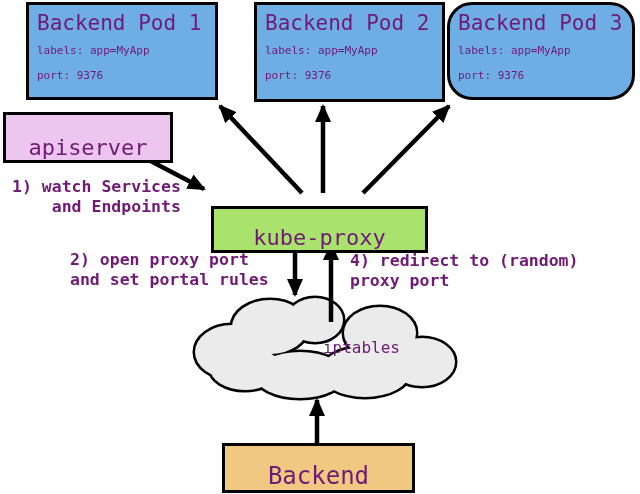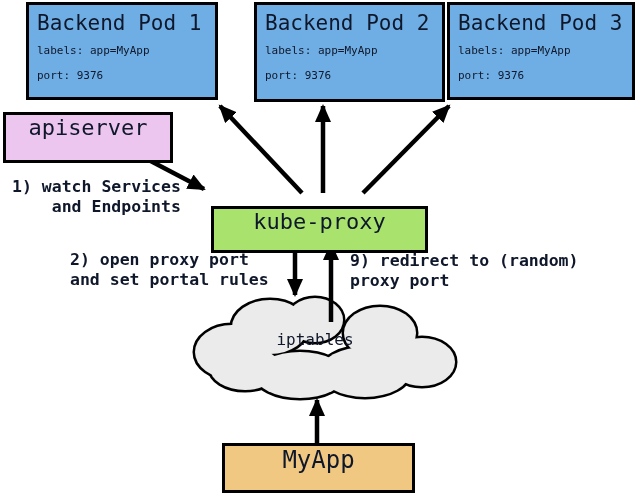--- a/index.html
+++ b/index.html
@@ -1,42 +1,42 @@
 <!DOCTYPE html>
 <html><head>
 <meta charset="utf-8">
 <style>
   html,body{margin:0;padding:0;background:#fff;}
   #canvas{
     position:relative;width:640px;height:494px;background:#ffffff;overflow:hidden;
-    font-family:"DejaVu Sans Mono","Liberation Mono",monospace;color:#0f172a;
+    font-family:"DejaVu Sans Mono","Liberation Mono",monospace;color:#701a75;
   }
   #layer-svg{position:absolute;left:0;top:0;width:640px;height:494px;}
   .box{position:absolute;border:3px solid #000;box-sizing:border-box;}
   .pod{background:#6FAEE4;padding:3px 8px 0 8px;}
   .pod-title{font-size:21px;line-height:30px;white-space:nowrap;}
   .pod-line{font-size:11px;line-height:25px;white-space:nowrap;}
-  .big-label{display:flex;align-items:flex-start;justify-content:center;font-size:22px;}
+  .big-label{display:flex;align-items:flex-end;justify-content:center;font-size:22px;}
   #apiserver{left:3px;top:112px;width:170px;height:51px;background:#EDC6F0;}
   #kubeproxy{left:211px;top:206px;width:217px;height:47px;background:#A9E36E;border-width:3px;}
   #client{left:222px;top:443px;width:193px;height:50px;background:#F0C882;font-size:24px;}
   #pod1{left:26px;top:2px;width:192px;height:98px;}
   #pod2{left:254px;top:2px;width:191px;height:100px;}
-  #pod3{left:447px;top:2px;width:188px;height:98px;}
+  #pod3{left:447px;top:2px;width:188px;height:98px;border-radius:25px;}
   .step{
     position:absolute;font-size:16.5px;font-weight:bold;line-height:20px;
     white-space:pre-line;
   }
   #step1{left:12px;top:177px;text-align:right;}
   #step2{left:70px;top:250px;}
   #step3{left:325px;top:409px;white-space:nowrap;}
   #step4{left:350px;top:251px;}
   #step5{left:408px;top:147px;white-space:nowrap;}
   #iptables-label{
-    position:absolute;left:230px;top:330px;width:170px;text-align:center;
+    position:absolute;left:230px;top:338px;width:170px;text-align:right;
     font-size:16px;
   }
   .cloud-stroke ellipse{fill:#EBEBEB;stroke:#000;stroke-width:5;}
   .cloud-fill ellipse{fill:#EBEBEB;stroke:none;}
   .arrow{stroke:#000;stroke-width:4.5;fill:none;}
 </style>
 </head>
 <body>
 
 <div id="canvas">
@@ -98,23 +98,23 @@
     <span>apiserver</span>
   </div>
 
   <div class="box big-label" id="kubeproxy">
     <span>kube-proxy</span>
   </div>
 
   <div id="iptables-label">iptables</div>
 
   <div class="box big-label" id="client">
-    <span>MyApp</span>
+    <span>Backend</span>
   </div>
 
   <div class="step" id="step1">1) watch Services
 and Endpoints</div>
   <div class="step" id="step2">2) open proxy port
 and set portal rules</div>
-  <div class="step" id="step4">9) redirect to (random)
+  <div class="step" id="step4">4) redirect to (random)
 proxy port</div>
 
 </div>
 
 </body></html>

